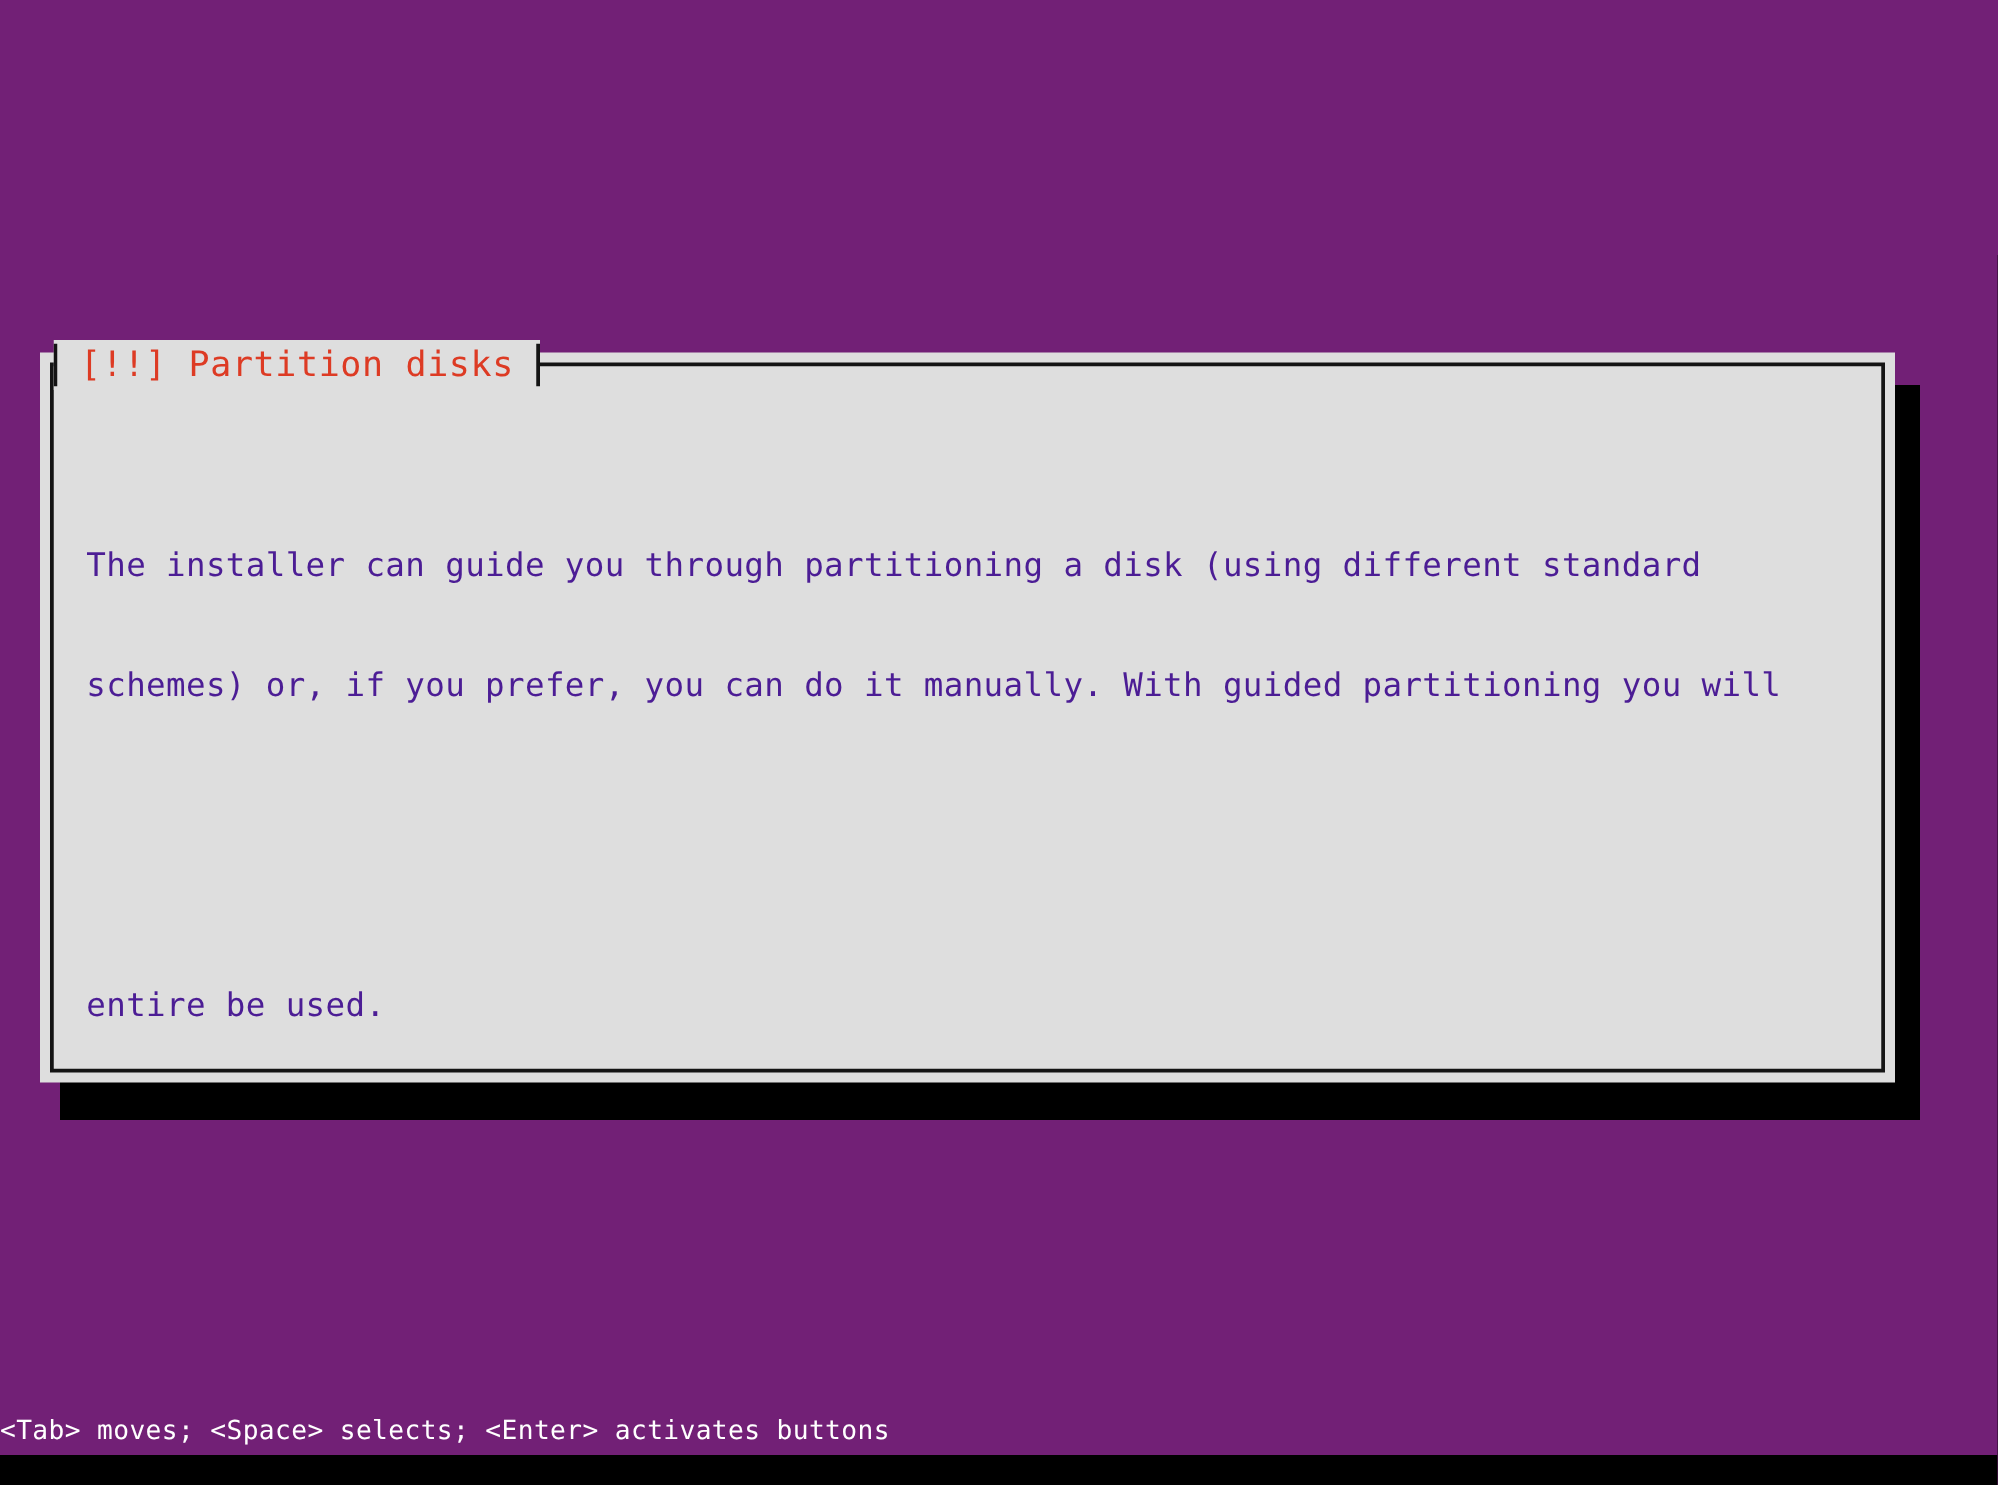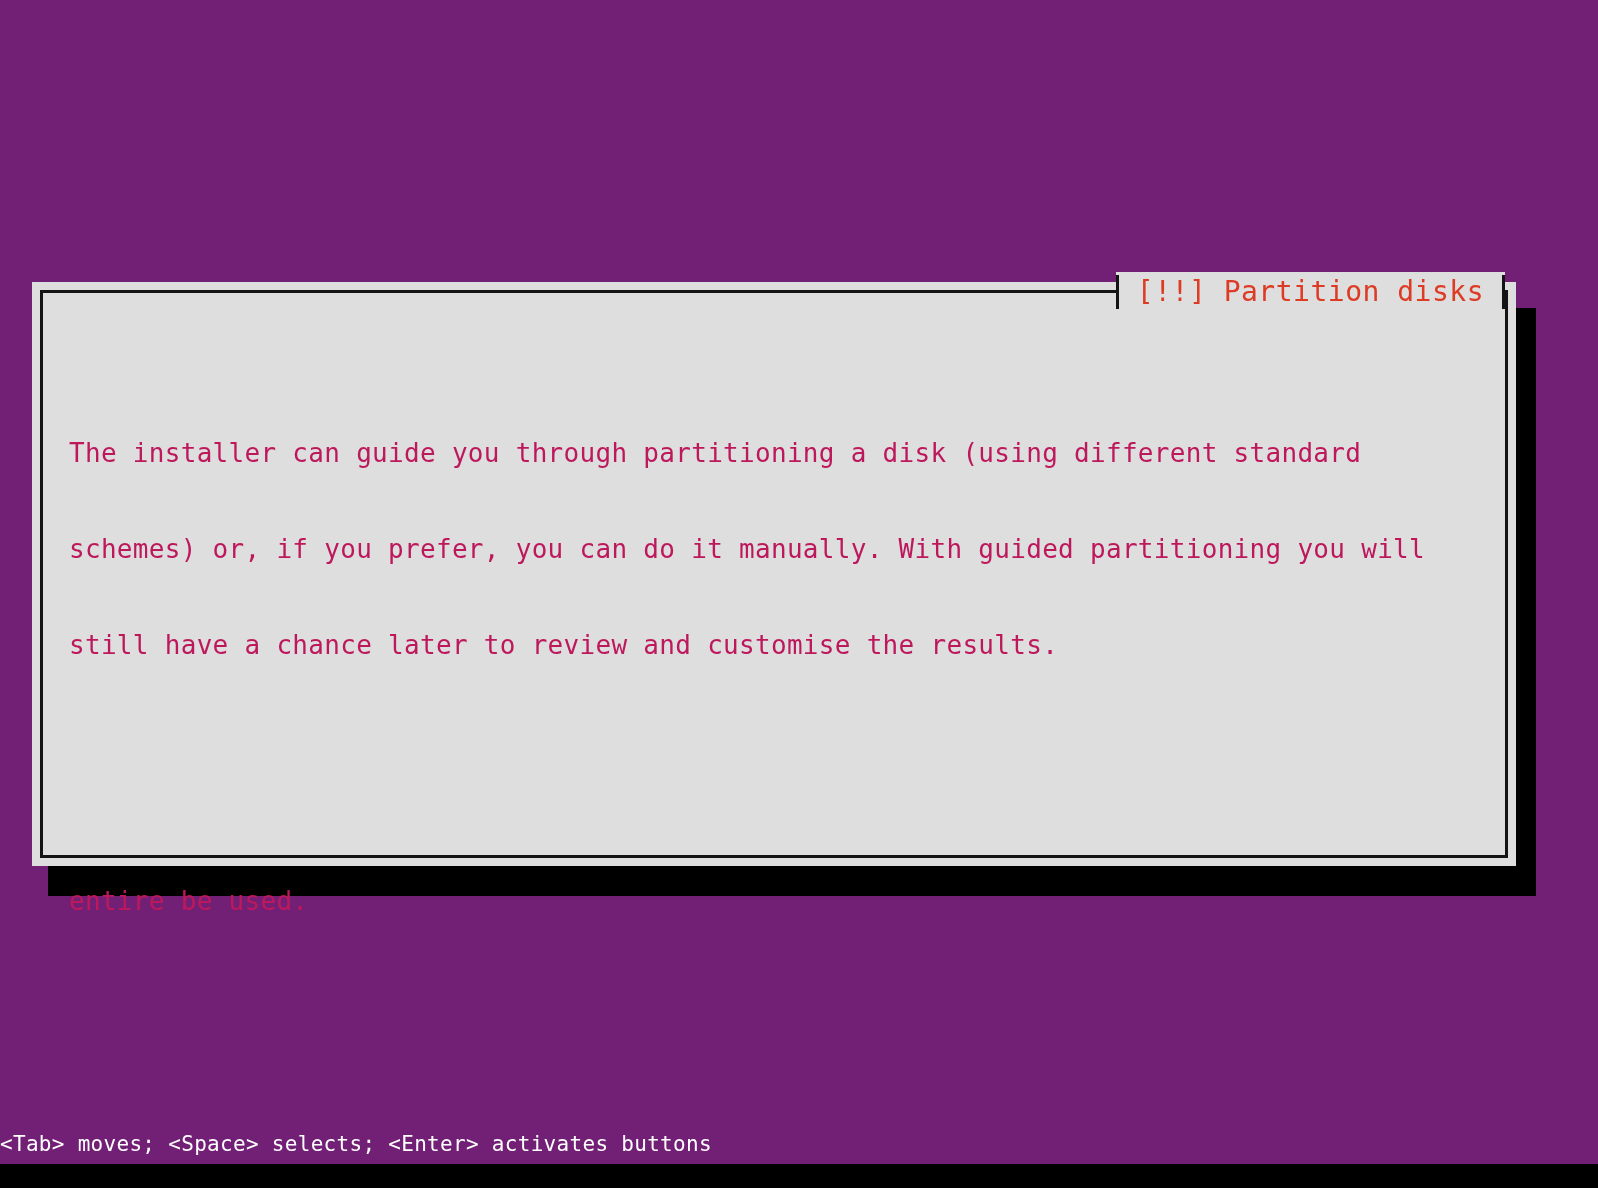--- a/index.html
+++ b/index.html
@@ -66,21 +66,21 @@
   }
 
   
   #title-wrap {
     position: absolute;
     top: -21px;
     left: 0;
     width: 100%;
     height: 40px;
     display: flex;
-    justify-content: flex-end;
+    justify-content: flex-start;
     align-items: center;
     pointer-events: none;
   }
   #title-block {
     display: flex;
     align-items: center;
     background: #dedede;
     height: 40px;
     pointer-events: auto;
   }
@@ -104,21 +104,21 @@
   #dialog-body {
     position: absolute;
     left: 0;
     top: 0;
     width: 100%;
     height: 100%;
     box-sizing: border-box;
     padding: 48px 22px 0 26px;
     font-size: 26px;
     line-height: 32px;
-    color: #be185d;
+    color: #4c1d95;
     white-space: pre;
   }
 
   .para {
     white-space: pre;
     margin: 0;
     font-size: 26px;
     line-height: 32px;
     letter-spacing: 0.3px;
   }
@@ -158,21 +158,20 @@
           <span class="title-tick"></span>
           <span id="dialog-title">[!!] Partition disks</span>
           <span class="title-tick"></span>
         </div>
       </div>
 
       <div id="dialog-body">
 
         <div class="para">The installer can guide you through partitioning a disk (using different standard</div>
         <div class="para">schemes) or, if you prefer, you can do it manually. With guided partitioning you will</div>
-        <div class="para">still have a chance later to review and customise the results.</div>
 
         <div class="spacer"></div>
 
         <div class="para">entire be used.</div>
 
         <div class="spacer"></div>
 
         
 
         

